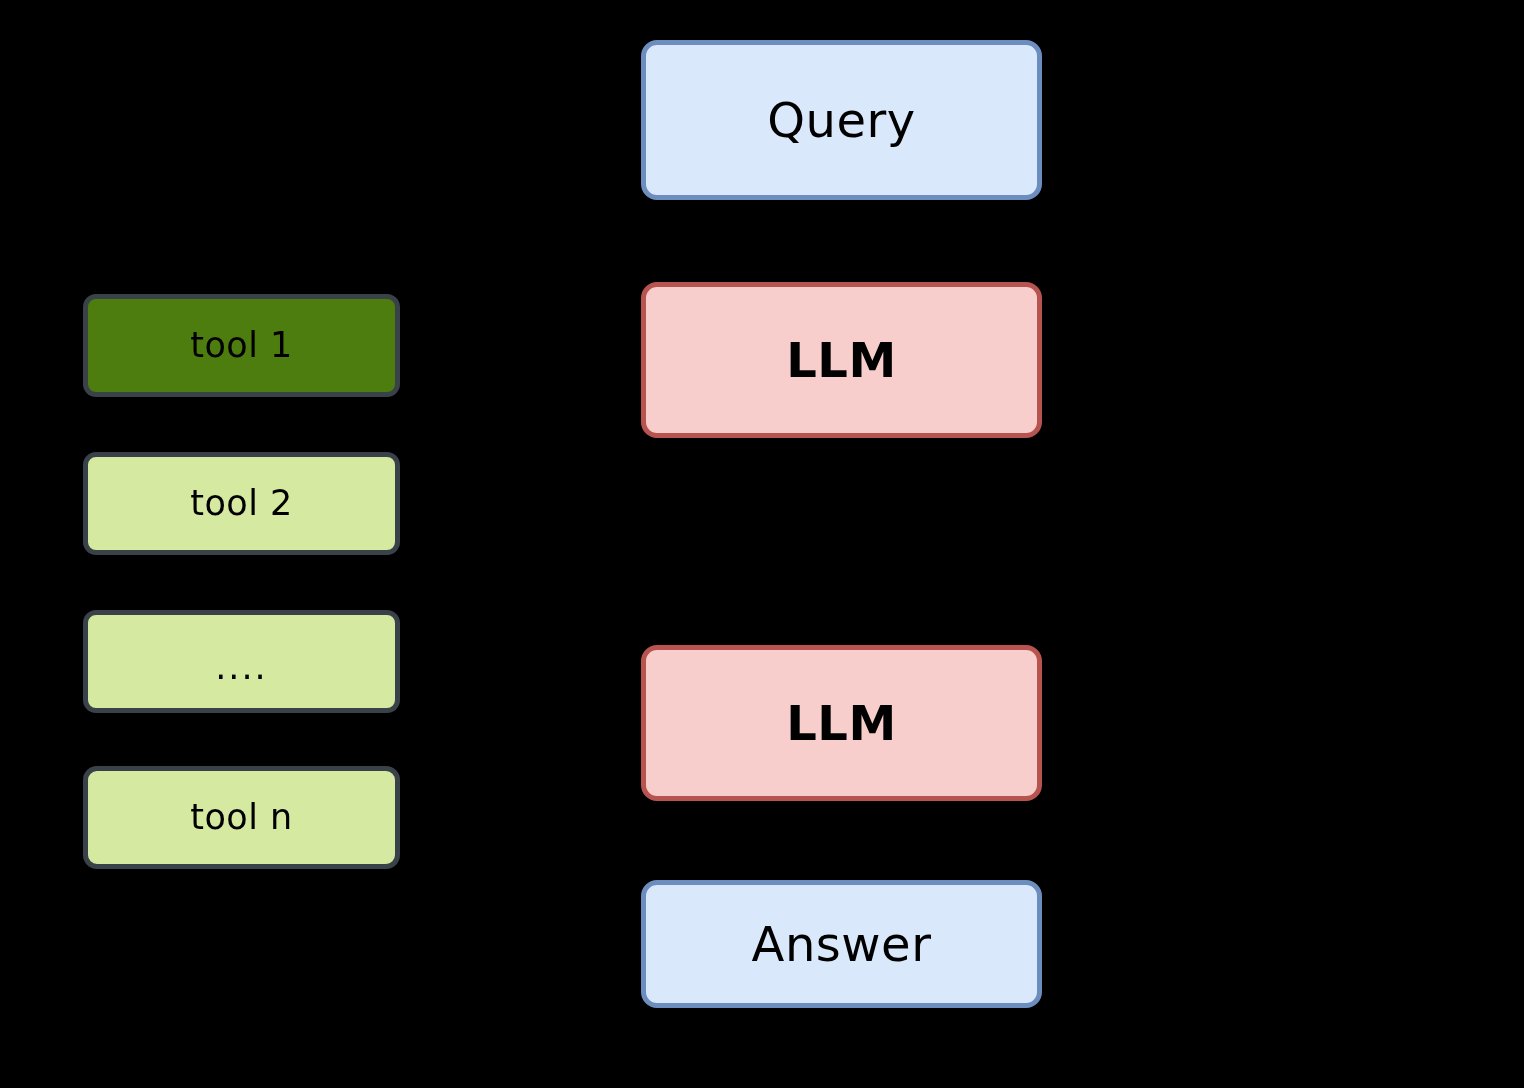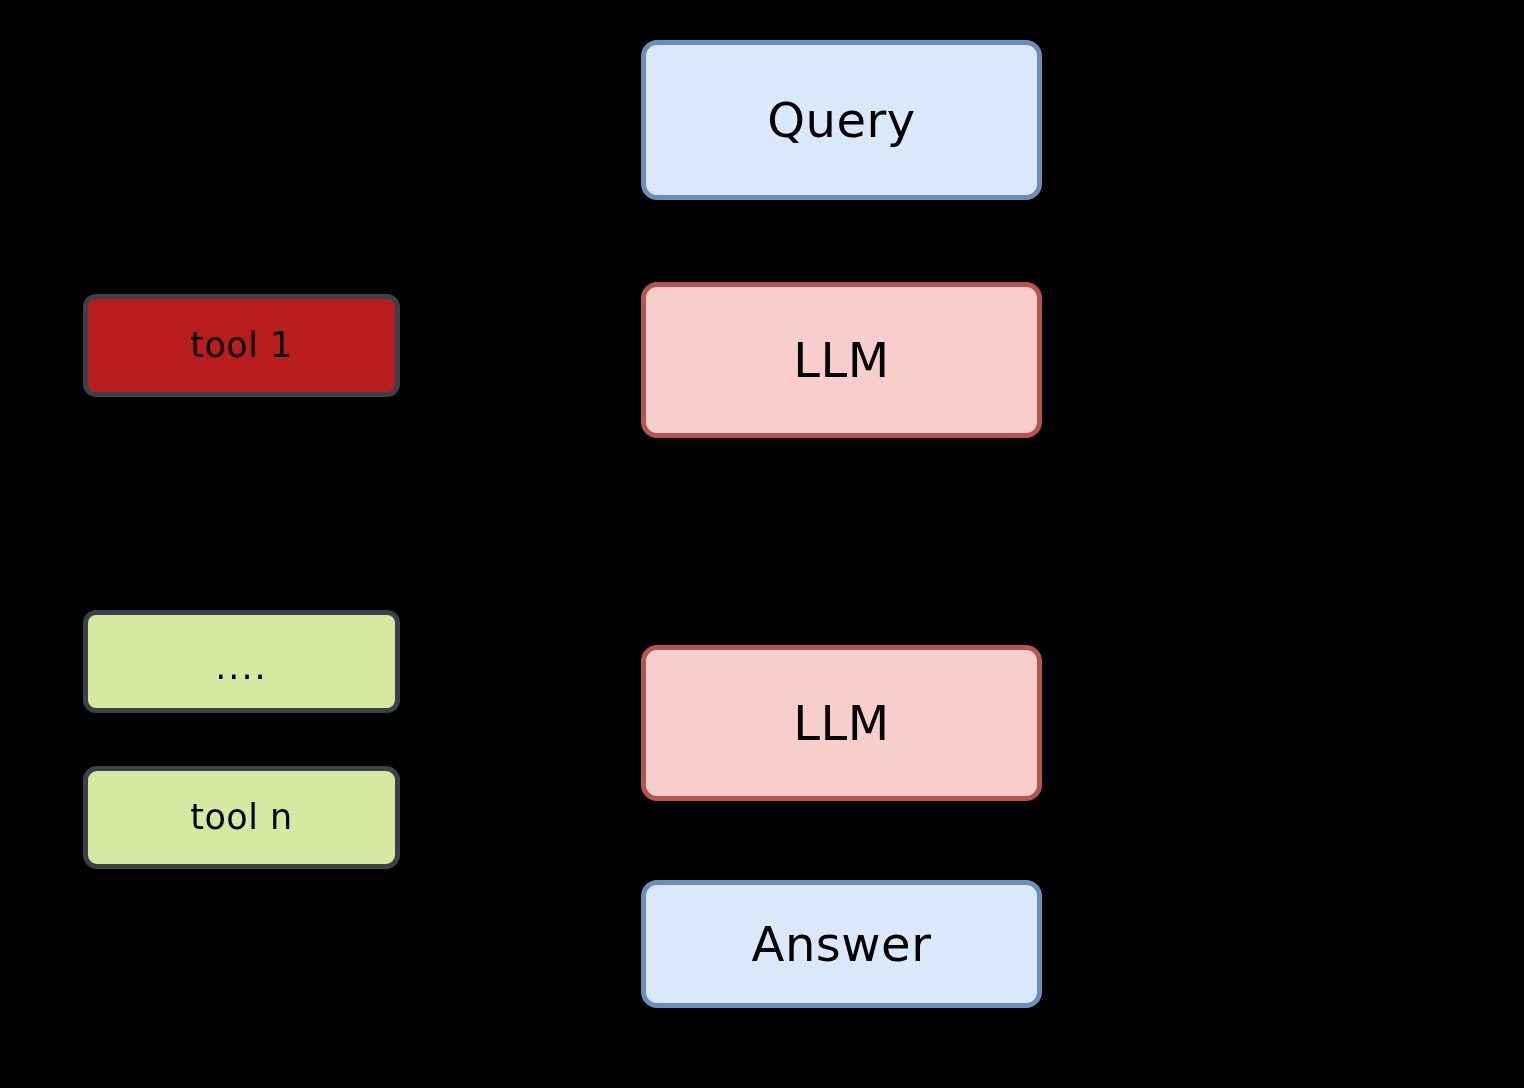--- a/index.html
+++ b/index.html
@@ -80,34 +80,37 @@
     background: #f8cecc;
     border-color: #b85450;
     border-width: 5px;
     border-radius: 16px;
     left: 641px;
     width: 401px;
     height: 156px;
   }
   .node-llm .node-label {
     font-size: 48px;
-    font-weight: 400;
+    font-weight: 700;
   }
   #llm-1 { top: 282px; }
   #llm-2 { top: 645px; }
 </style>
 </head>
 <body style="background: rgb(0, 0, 0);">
 
 <div id="canvas" style="background: rgb(0, 0, 0);">
 
-  <div class="node node-tool" id="tool-1" style="background: #b91c1c; border-color: rgb(58, 66, 73);">
+  <div class="node node-tool" id="tool-1" style="background: #4d7c0f; border-color: rgb(58, 66, 73);">
     <span class="node-label" style="color: rgb(0, 0, 0);">tool 1</span>
   </div>
 
+  <div class="node node-tool" id="tool-2" style="background: rgb(214, 233, 160); border-color: rgb(58, 66, 73);">
+    <span class="node-label" style="color: rgb(0, 0, 0);">tool 2</span>
+  </div>
 
   <div class="node node-tool dots" id="tool-dots" style="background: rgb(214, 233, 160); border-color: rgb(58, 66, 73);">
     <span class="node-label" style="color: rgb(0, 0, 0);">....</span>
   </div>
 
   <div class="node node-tool" id="tool-n" style="background: rgb(214, 233, 160); border-color: rgb(58, 66, 73);">
     <span class="node-label" style="color: rgb(0, 0, 0);">tool n</span>
   </div>
 
   <div class="node node-io" id="query" style="background: rgb(218, 232, 252); border-color: rgb(108, 142, 191);">

